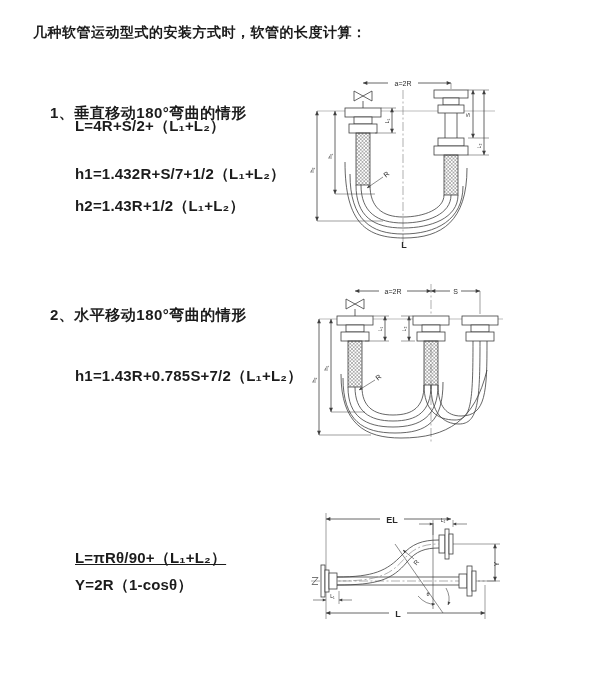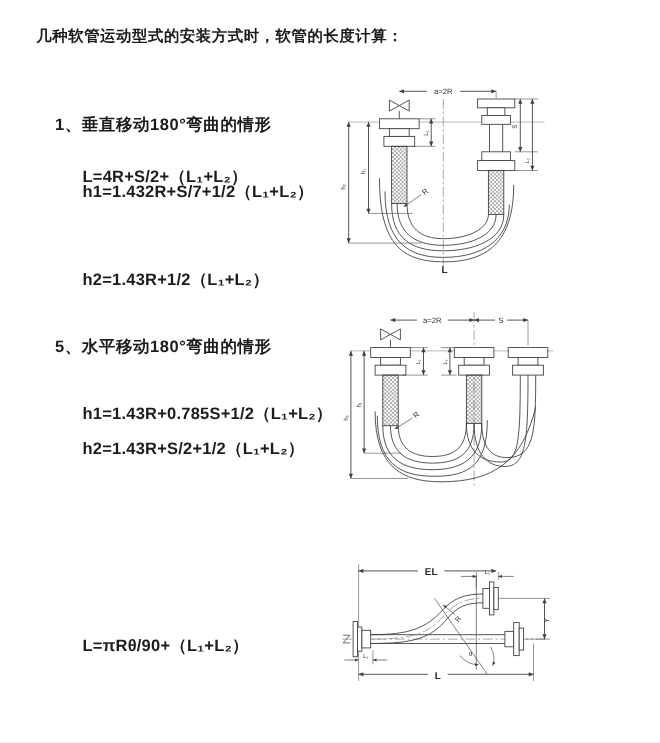--- a/index.html
+++ b/index.html
@@ -19,29 +19,29 @@
   }
 </style>
 </head>
 <body>
 
 <div class="page">
 
   <div class="line doc-title" style="left:33px; top:24px;">几种软管运动型式的安装方式时，软管的长度计算：</div>
 
   <div class="line sec-heading" style="left:50px; top:104px;">1、垂直移动180°弯曲的情形</div>
-  <div class="line formula" style="left:75px; top:151px;">L=4R+S/2+（L₁+L₂）</div>
+  <div class="line formula" style="left:75px; top:117px;">L=4R+S/2+（L₁+L₂）</div>
   <div class="line formula" style="left:75px; top:165px;">h1=1.432R+S/7+1/2（L₁+L₂）</div>
-  <div class="line formula" style="left:75px; top:197px;margin-top:48px;">h2=1.43R+1/2（L₁+L₂）</div>
-
-  <div class="line sec-heading" style="left:50px; top:306px;">5、水平移动180°弯曲的情形</div>
-  <div class="line formula" style="left:75px; top:367px;">h1=1.43R+0.785S+1/2（L₁+L₂）</div>
-  <div class="line formula" style="left:75px; top:399px;">h2=1.43R+S/2+1/2（L₁+L₂）</div>
-
-  <div class="line formula" style="left:75px; top:578px;">L=πRθ/90+（L₁+L₂）</div>
+  <div class="line formula" style="left:75px; top:197px;">h2=1.43R+1/2（L₁+L₂）</div>
+
+  <div class="line sec-heading" style="left:50px; top:306px;">2、水平移动180°弯曲的情形</div>
+  <div class="line formula" style="left:75px; top:367px;">h1=1.43R+0.785S+7/2（L₁+L₂）</div>
+
+  <div class="line formula" style="left:75px; top:549px;text-decoration:underline;">L=πRθ/90+（L₁+L₂）</div>
+  <div class="line formula" style="left:75px; top:576px;">Y=2R（1-cosθ）</div>
 
   <svg class="diagram" style="left:303px; top:64px; width:295px; height:205px;" viewBox="0 0 295 205">
     <defs>
       <marker id="ar1" viewBox="0 0 10 10" refX="9" refY="5" markerWidth="8" markerHeight="6" orient="auto-start-reverse">
         <path d="M0,1 L9,5 L0,9 z" fill="#3f3f3f"></path>
       </marker>
       <pattern id="br1" width="3.5" height="3.5" patternUnits="userSpaceOnUse">
         <path d="M0,3.5 L3.5,0 M0,0 L3.5,3.5" stroke="#5a5a5a" stroke-width="0.45"></path>
       </pattern>
     </defs>

